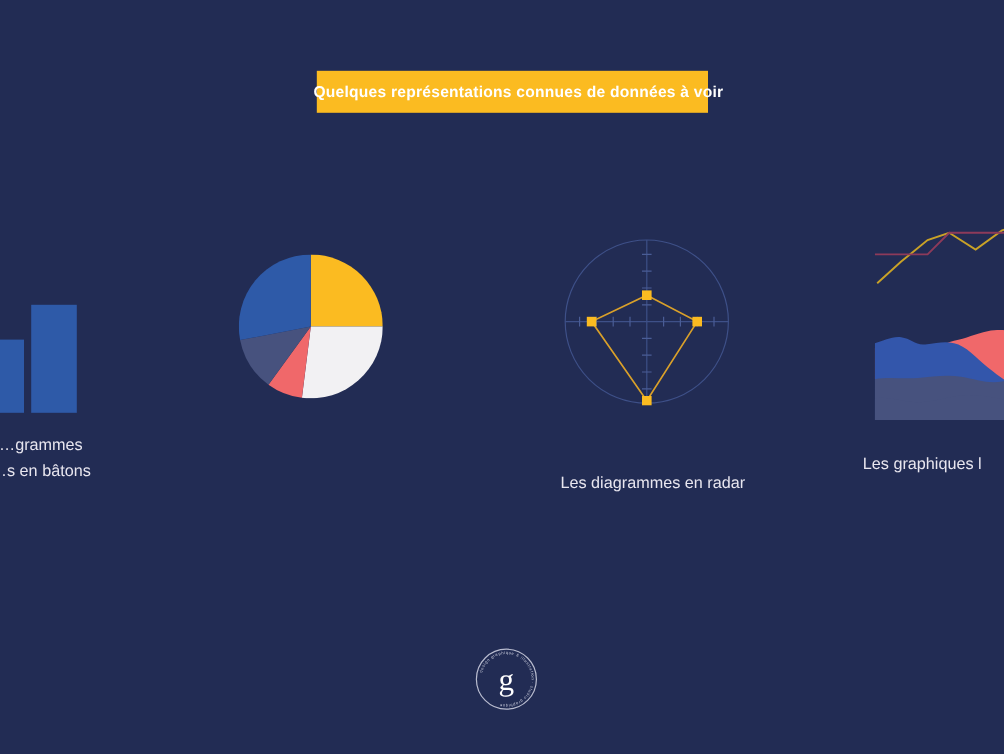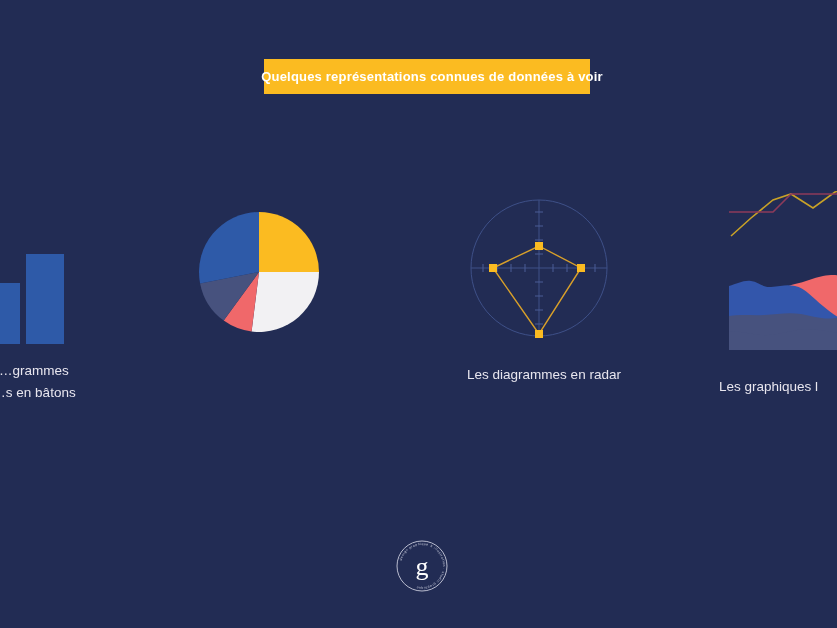--- a/index.html
+++ b/index.html
@@ -39,21 +39,21 @@
   
   #radar-chart{left:469px;top:198px;width:140px;height:140px;}
 
   
   #line-chart{left:729px;top:182px;width:170px;height:60px;}
   #area-chart{left:729px;top:272px;width:170px;height:78px;}
 
   
   #caption-bar{left:-66px;top:360px;width:200px;}
   #caption-pie{left:139px;top:366px;width:240px;}
-  #caption-radar{left:439px;top:364px;width:210px;}
+  #caption-radar{left:439px;top:392px;width:210px;}
   #caption-line{left:719px;top:376px;width:230px;text-align:left;}
 
   
   #footer-logo{
     position:absolute;left:392px;top:536px;width:60px;height:60px;
   }
 </style>
 </head>
 <body>
 

